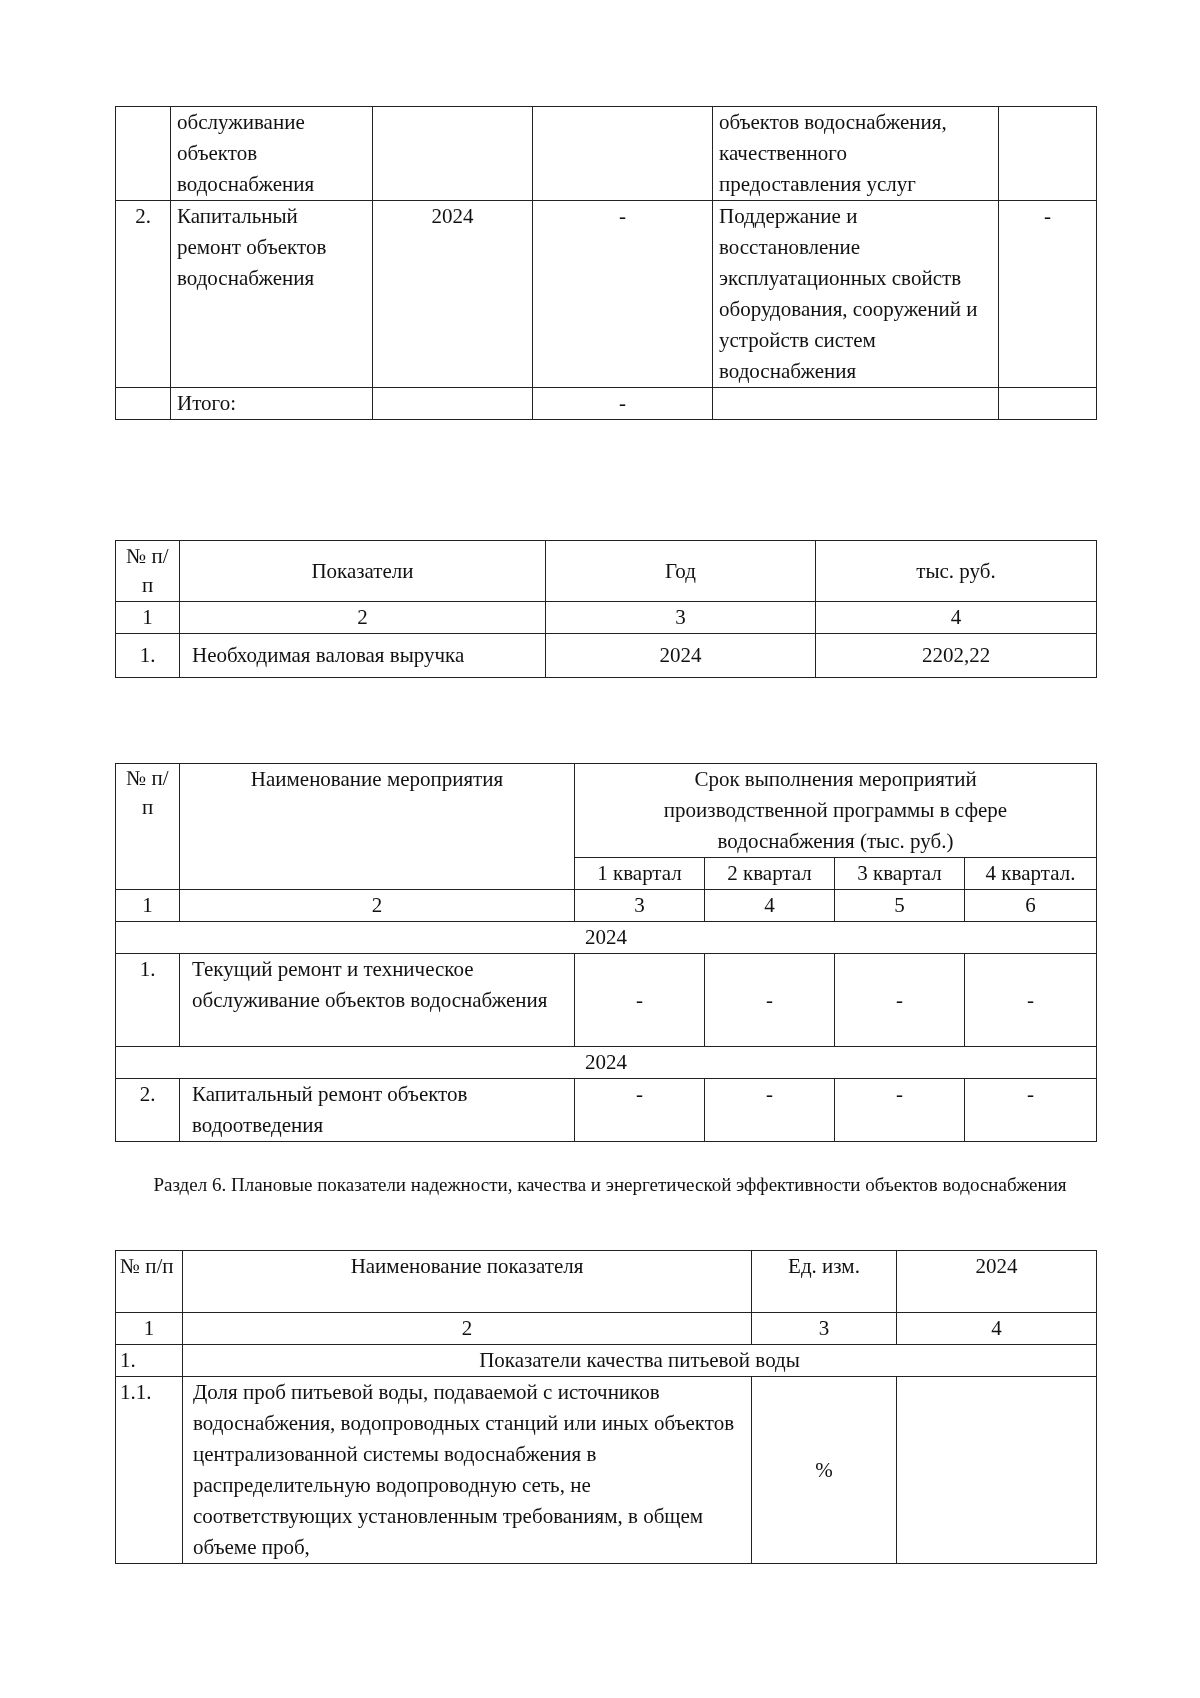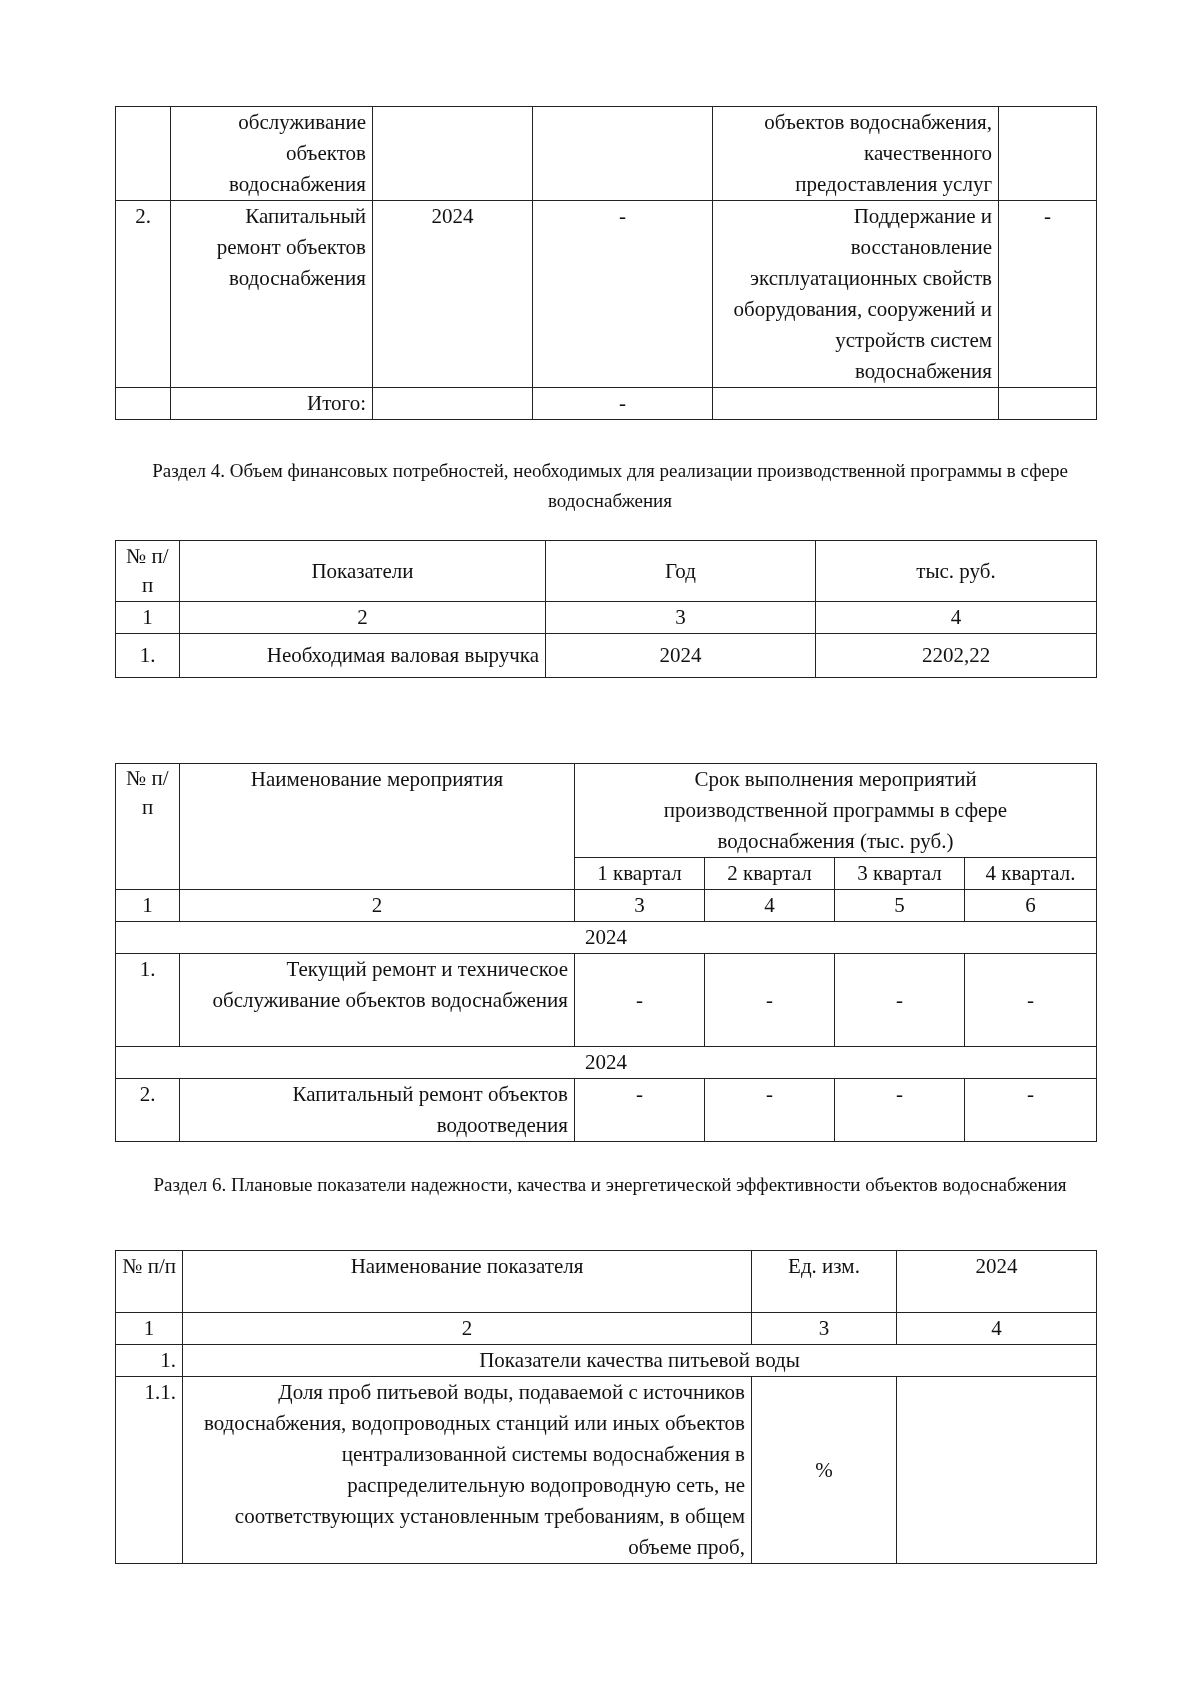--- a/index.html
+++ b/index.html
@@ -5,21 +5,21 @@
   html, body { margin: 0; padding: 0; background: #ffffff; }
   body {
     width: 1200px; height: 1698px; position: relative; overflow: hidden;
     font-family: "Liberation Serif", "DejaVu Serif", serif;
     color: #111;
   }
   .page { position: absolute; left: 0; top: 0; width: 1200px; height: 1698px; }
   table { border-collapse: collapse; position: absolute; table-layout: fixed; }
   td { border: 1.5px solid #222; vertical-align: top; padding: 0 6px; font-size: 21px; line-height: 31px; }
   .c { text-align: center; }
-  .l { text-align: right; }
+  .l { text-align: left; }
   .mid { vertical-align: middle; }
   .heading {
     position: absolute; left: 100px; width: 1020px; text-align: center;
     font-size: 19px; line-height: 30px;
   }
 </style>
 </head>
 <body>
 
 <div class="page">
@@ -54,21 +54,20 @@
       <td class="c"></td>
       <td class="l">Итого:</td>
       <td class="c"></td>
       <td class="c">-</td>
       <td class="l"></td>
       <td class="c"></td>
     </tr>
   </tbody>
     </table>
 
-  <div class="heading" style="top:456px;">Раздел 4. Объем финансовых потребностей, необходимых для реализации производственной программы в сфере водоснабжения</div>
 
   <table style="left:115px; top:540px; width:981px;">
     <colgroup>
       <col style="width:64px">
         <col style="width:366px">
         <col style="width:270px">
         <col style="width:281px">
     </colgroup>
     <tbody>
         <tr style="height:61px;">

